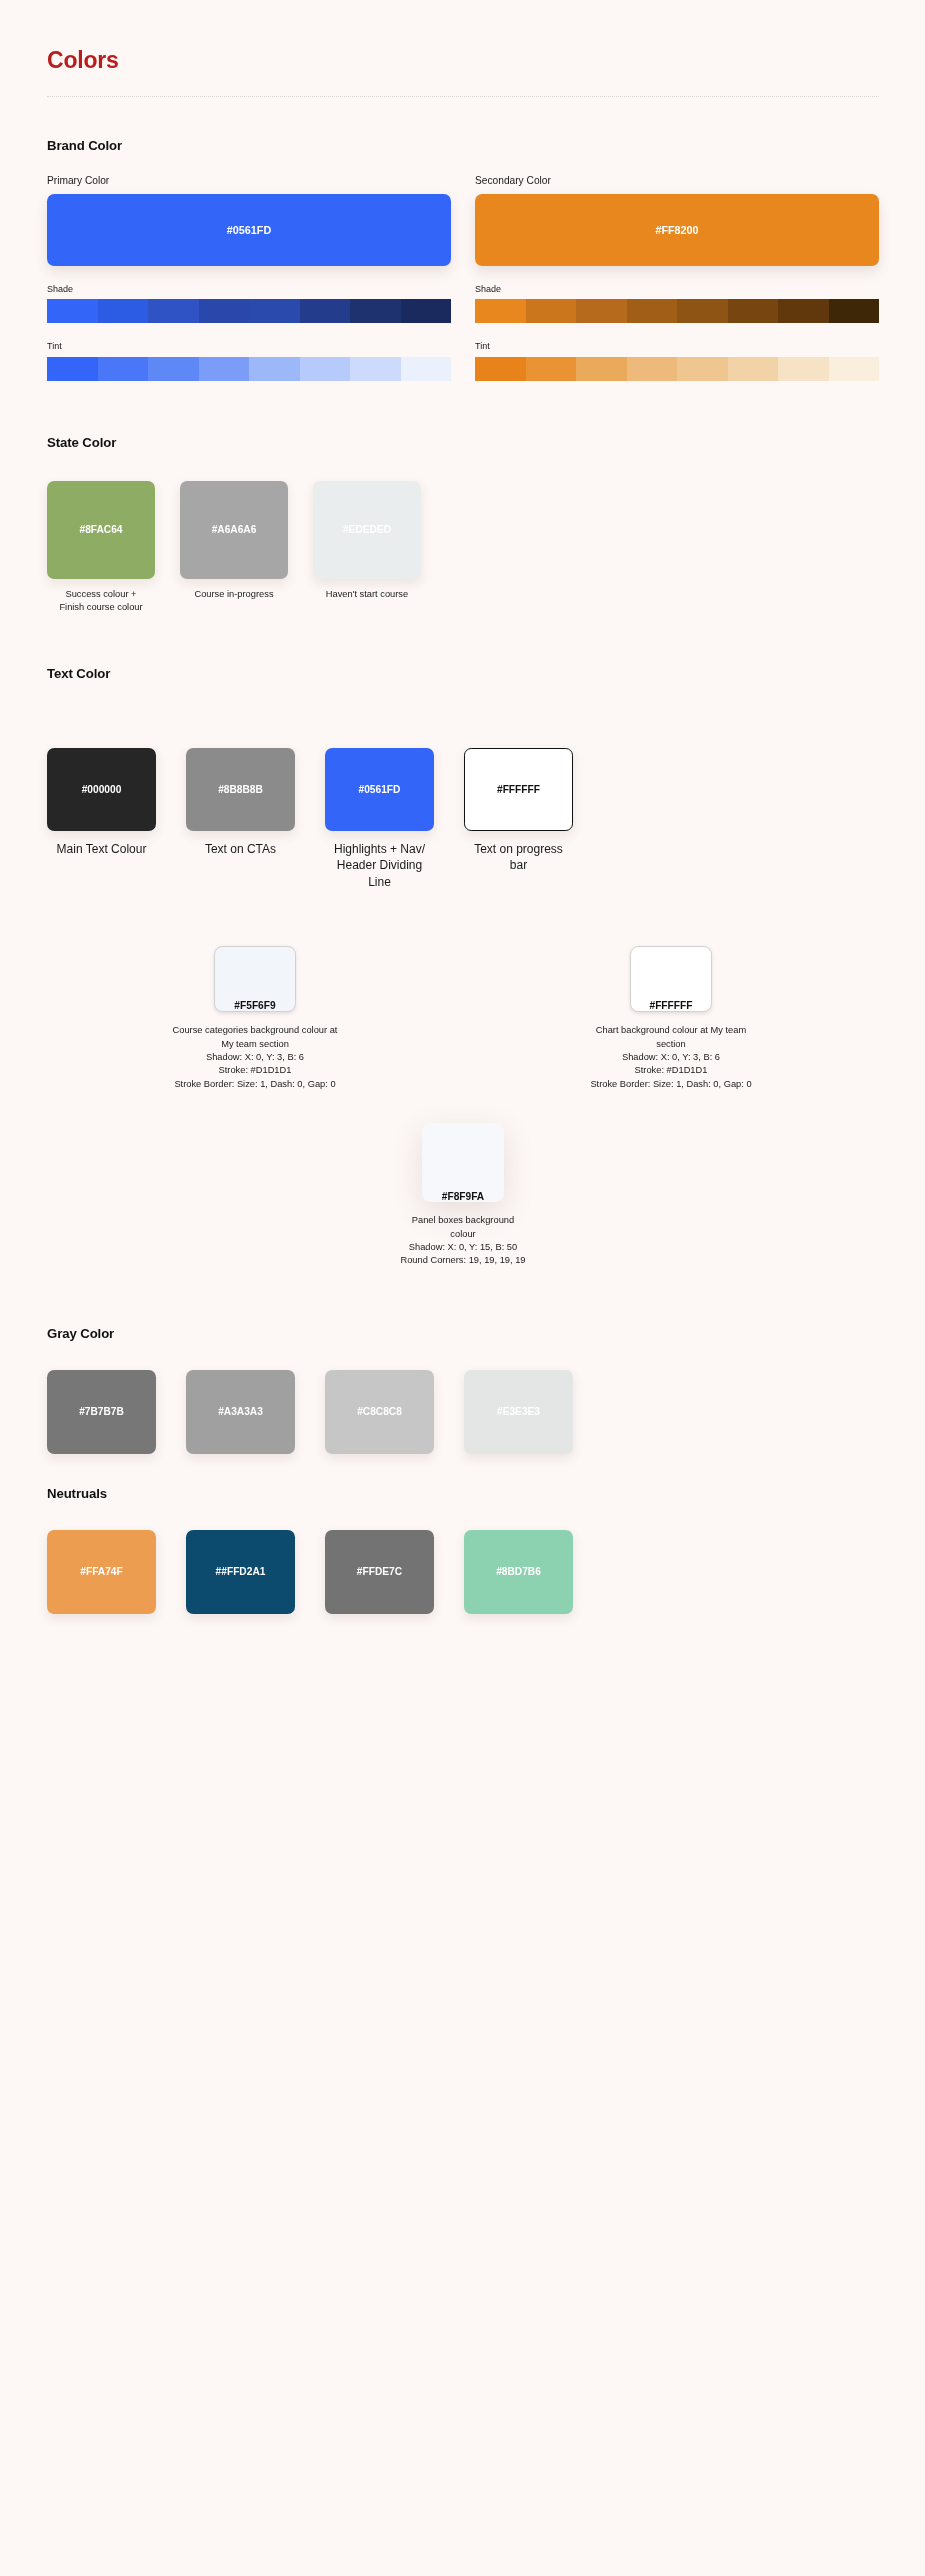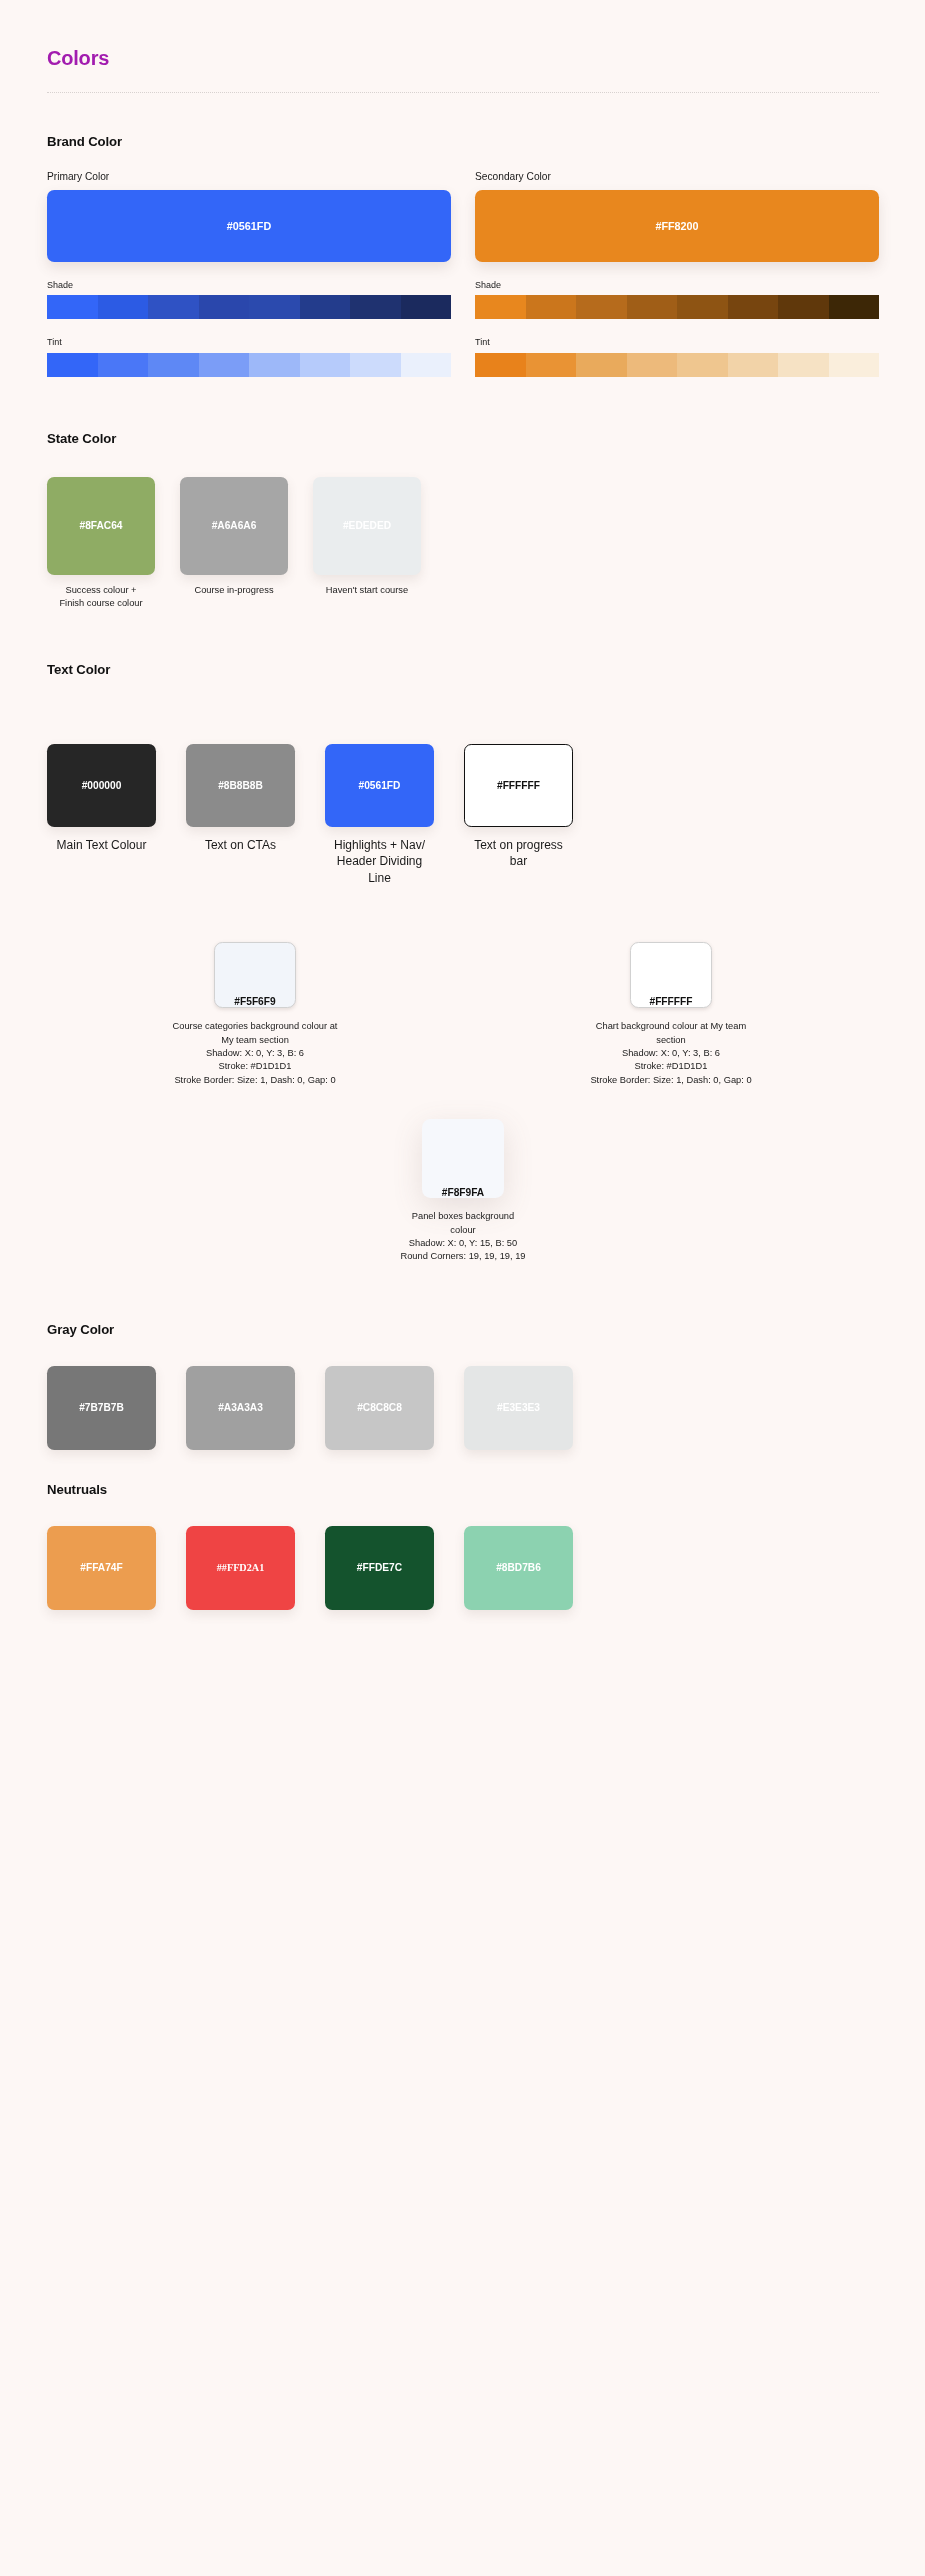--- a/index.html
+++ b/index.html
@@ -9,23 +9,23 @@
     height: 2576px;
     background: #FDF7F5;
     font-family: "Liberation Sans", sans-serif;
     overflow: hidden;
   }
 
   .page { position: relative; width: 926px; padding: 0 47px; }
 
   
   .page-title {
-    font-size: 20px;
-    font-weight: bold;
-    color: #a21caf;
+    font-size: 23px;
+    font-weight: bold;
+    color: #b91c1c;
     letter-spacing: -0.2px;
     padding-top: 47px;
   }
   .title-divider {
     margin-top: 22px;
     border-top: 1.2px dotted #D8D2D0;
     height: 0;
   }
 
   
@@ -371,24 +371,24 @@
         </div>
       </div>
   </section>
 
   <section class="neutral-section">
     <h2 class="section-heading">Neutruals</h2>
     <div class="chip-row">
         <div class="chip" style="background: rgb(236, 157, 79);">
           <span>#FFA74F</span>
         </div>
-        <div class="chip" style="background: #ef4444; font-family: Liberation Serif, serif;">
+        <div class="chip" style="background: #0c4a6e;">
           <span>##FFD2A1</span>
         </div>
-        <div class="chip" style="background: #14532d;">
+        <div class="chip" style="background: #737373;">
           <span>#FFDE7C</span>
         </div>
         <div class="chip" style="background: rgb(140, 210, 176);">
           <span>#8BD7B6</span>
         </div>
       </div>
   </section>
 
 </div>
 

